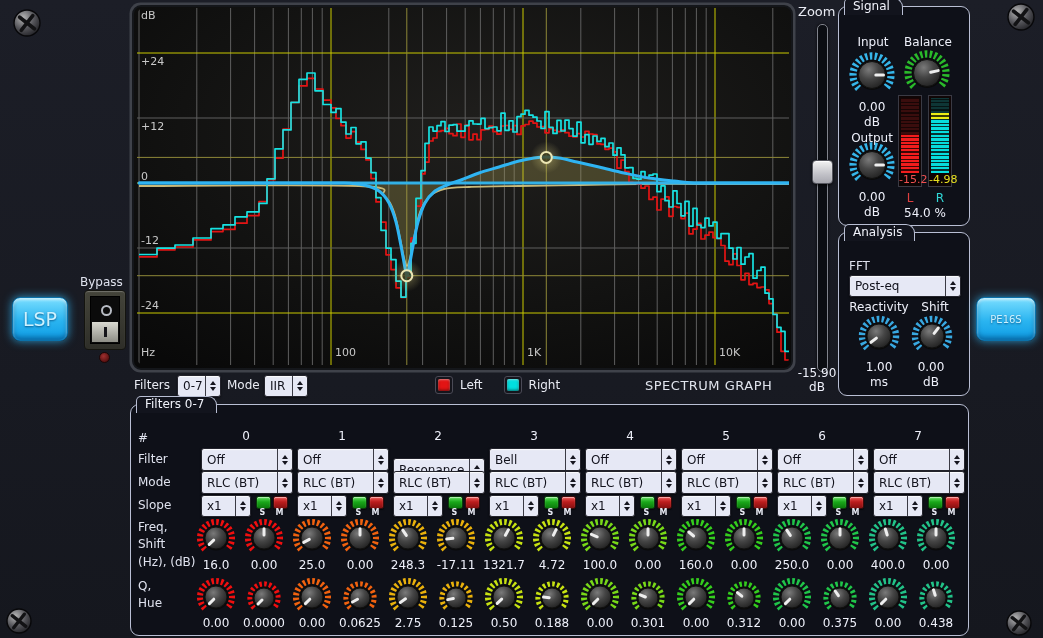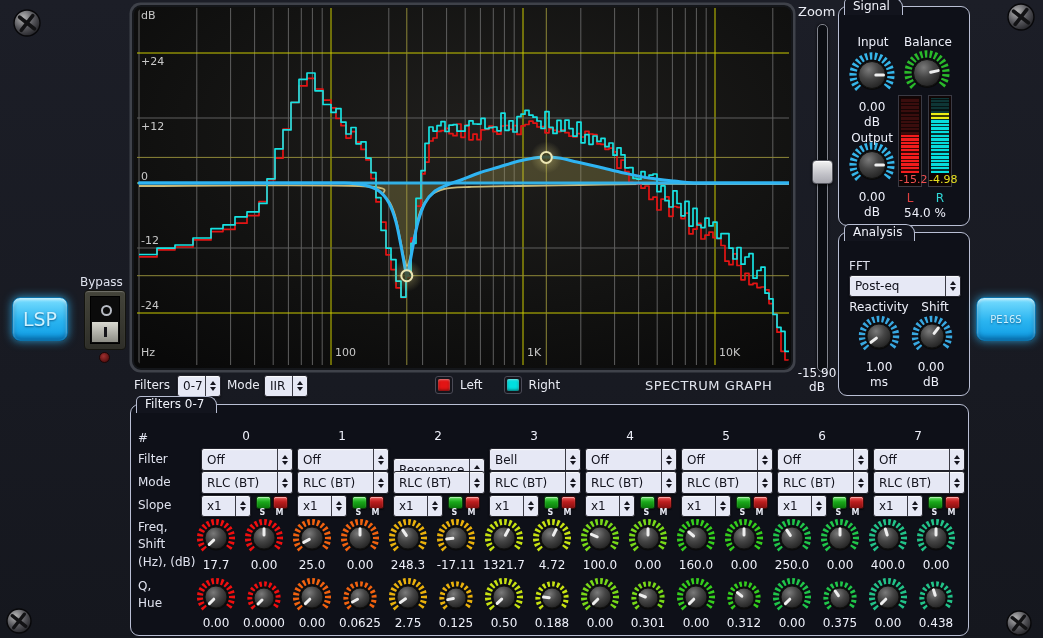--- a/index.html
+++ b/index.html
@@ -446,21 +446,21 @@
                 <stop offset="0.45" stop-color="#454545"></stop>
                 <stop offset="1" stop-color="#1c1c1c"></stop>
 </radialGradient>
             </defs>
 <path d="M10.7,33.3 A16,16 0 1 1 33.3,33.3" fill="none" stroke="hsl(0,88%,50%)" stroke-width="6.08" stroke-dasharray="2.45 2.26"></path>
 <circle cx="22" cy="22" r="12.5" fill="#0a0a0a"></circle>
 <circle cx="22" cy="22" r="11" fill="url(#capG)" stroke="#101010" stroke-width="1"></circle>
 <line x1="22.0" y1="18.9" x2="22.0" y2="12.7" stroke="#eeeeee" stroke-width="3" stroke-linecap="round"></line>
 </svg>
         </div>
-        <div class="val-label" style="left:60px;top:153px;width:50px">17.7</div>
+        <div class="val-label" style="left:60px;top:153px;width:50px">16.0</div>
         <div class="val-label" style="left:108px;top:153px;width:50px">0.00</div>
         <div class="knob" style="left:63px;top:170px">
           <svg width="44" height="44" viewBox="0 0 44 44">
 <defs>
               <radialGradient id="capG" cx="38%" cy="30%" r="80%">
 <stop offset="0" stop-color="#7a7a7a"></stop>
                 <stop offset="0.45" stop-color="#454545"></stop>
                 <stop offset="1" stop-color="#1c1c1c"></stop>
 </radialGradient>
             </defs>

